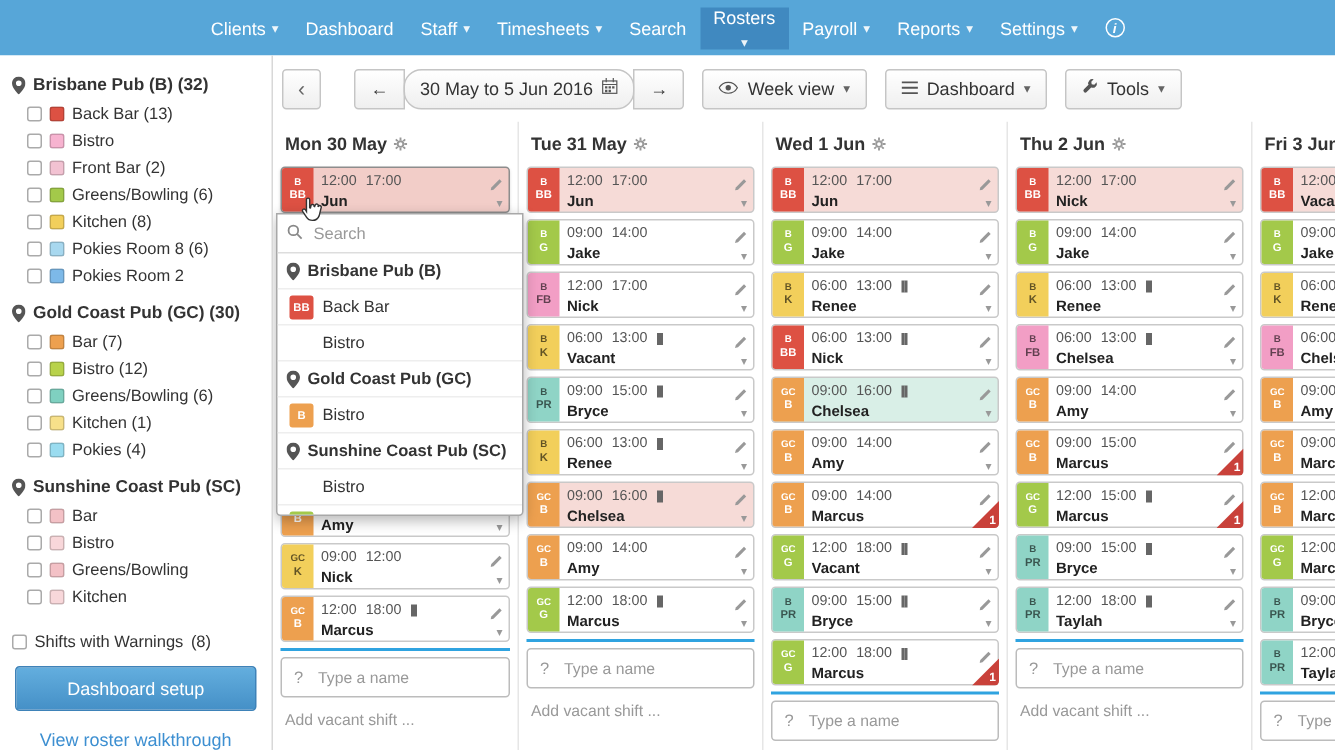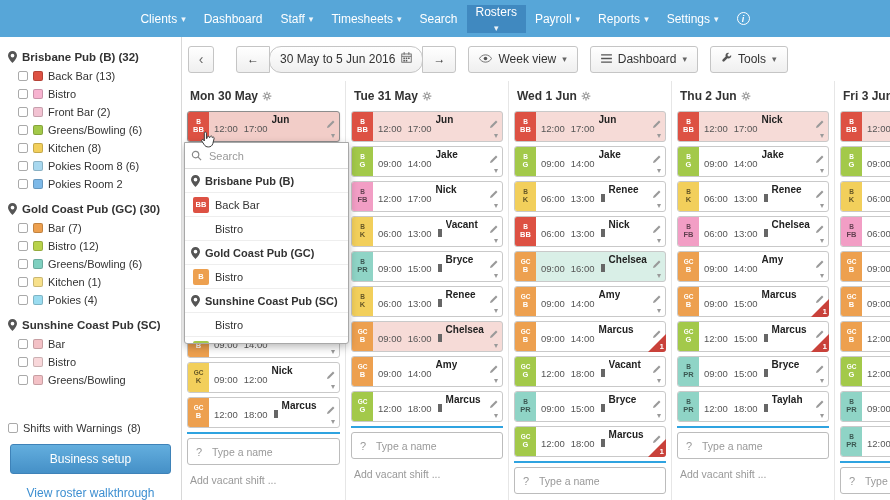--- a/index.html
+++ b/index.html
@@ -42,21 +42,21 @@
   .col{flex:0 0 163px;max-width:163px;min-height:420px;}
   .col + .col{border-left:1px solid #e6e6e6;}
   .col-head{display:flex;align-items:center;gap:4px;padding:8px 8px 8px;font-weight:bold;font-size:12px;color:#333;}
   .gear{display:inline-flex;cursor:pointer;}
   .gap{height:181px;}
 
   .card{position:relative;height:31px;margin:0 5px 4px;border:1px solid #c9c9c9;border-radius:3px;background:#fff;display:flex;cursor:pointer;}
   .card.selected{border-color:#8d8d8d;box-shadow:0 1px 2px rgba(0,0,0,.15);}
   .badge{flex:0 0 21px;display:flex;flex-direction:column;align-items:center;justify-content:center;border-radius:2px 0 0 2px;font-weight:bold;line-height:1.15;}
   .bv{font-size:6.5px;} .bt{font-size:7.5px;}
-  .cbody{flex:1;min-width:0;display:flex;gap:4px;padding:3px 18px 0 5px;overflow:hidden;}
+  .cbody{flex:1;min-width:0;display:flex;flex-direction:column;gap:4px;padding:3px 18px 0 5px;overflow:hidden;}
   .times{font-size:9.5px;color:#555;display:flex;align-items:center;gap:6px;white-space:nowrap;}
   .name{font-size:10px;font-weight:bold;color:#222;line-height:1;white-space:nowrap;overflow:hidden;}
   .brk{display:inline-block;width:1px;height:8px;border-left:2px solid #666;border-right:2px solid #666;}
   .pencil{position:absolute;top:2px;right:4px;}
   .ccaret{position:absolute;bottom:0;right:4px;font-size:8px;color:#999;line-height:1.2;}
   .warn{position:absolute;right:-1px;bottom:-1px;width:18px;height:18px;overflow:hidden;border-radius:0 0 3px 0;}
   .warn::before{content:"";position:absolute;right:0;bottom:0;border-left:18px solid transparent;border-bottom:18px solid #c9413a;}
   .wnum{position:absolute;right:2px;bottom:1px;color:#fff;font-size:8px;font-weight:bold;z-index:1;}
 
   .divider{border-top:2px solid #2fa3e0;margin:3px 5px 4px;}
@@ -217,28 +217,33 @@
         <div class="team">
           <span class="cb"></span>
           <span class="sw" style="background: rgb(248, 215, 218);"></span>
           <span class="tlabel">Bistro</span>
         </div>
         <div class="team">
           <span class="cb"></span>
           <span class="sw" style="background: rgb(243, 193, 198);"></span>
           <span class="tlabel">Greens/Bowling</span>
         </div>
+        <div class="team">
+          <span class="cb"></span>
+          <span class="sw" style="background: rgb(248, 215, 218);"></span>
+          <span class="tlabel">Kitchen</span>
+        </div>
         <div class="team"></div>
       </div>
     <div class="warnrow">
       <span class="cb"></span>
       <span>Shifts with Warnings</span>
       <span>(8)</span>
     </div>
-    <div class="setup-btn">Business setup</div>
+    <div class="setup-btn">Dashboard setup</div>
     <div class="walkthrough">View roster walkthrough</div>
   </aside>
 
   <main class="main">
     <div class="toolbar">
       <button class="btn sq">‹</button>
       <div class="btn-group">
         <button class="btn">←</button>
         <button class="btn">
           <span>30 May to 5 Jun 2016</span>

